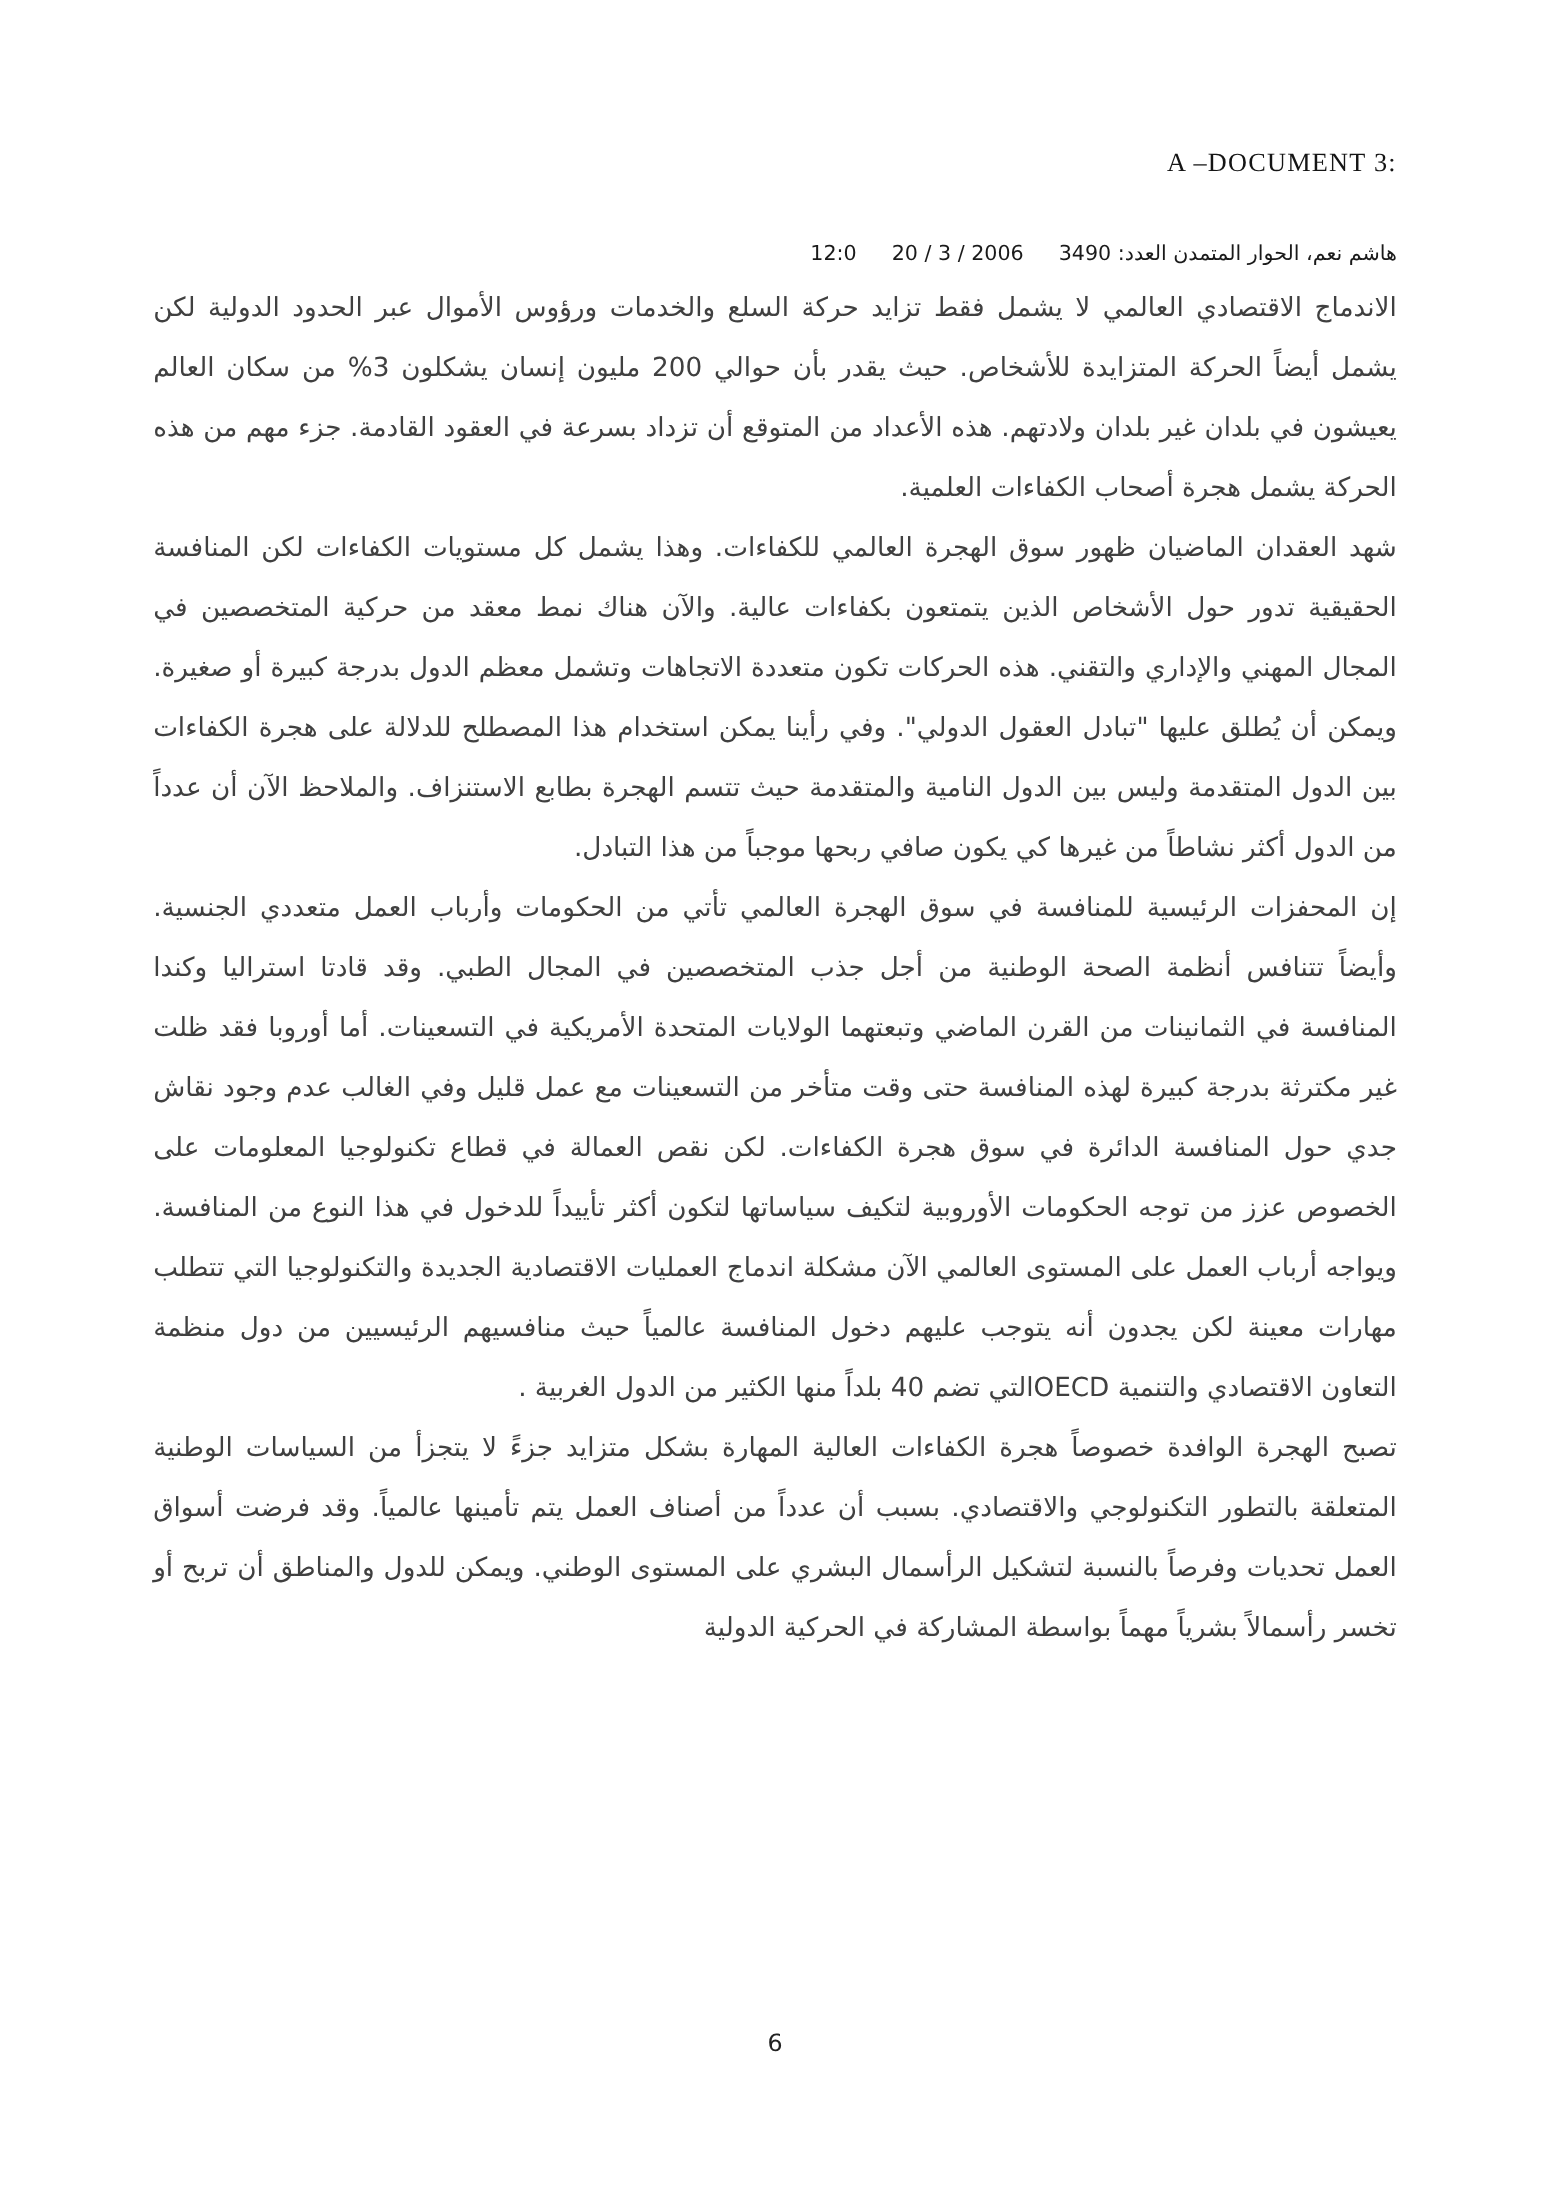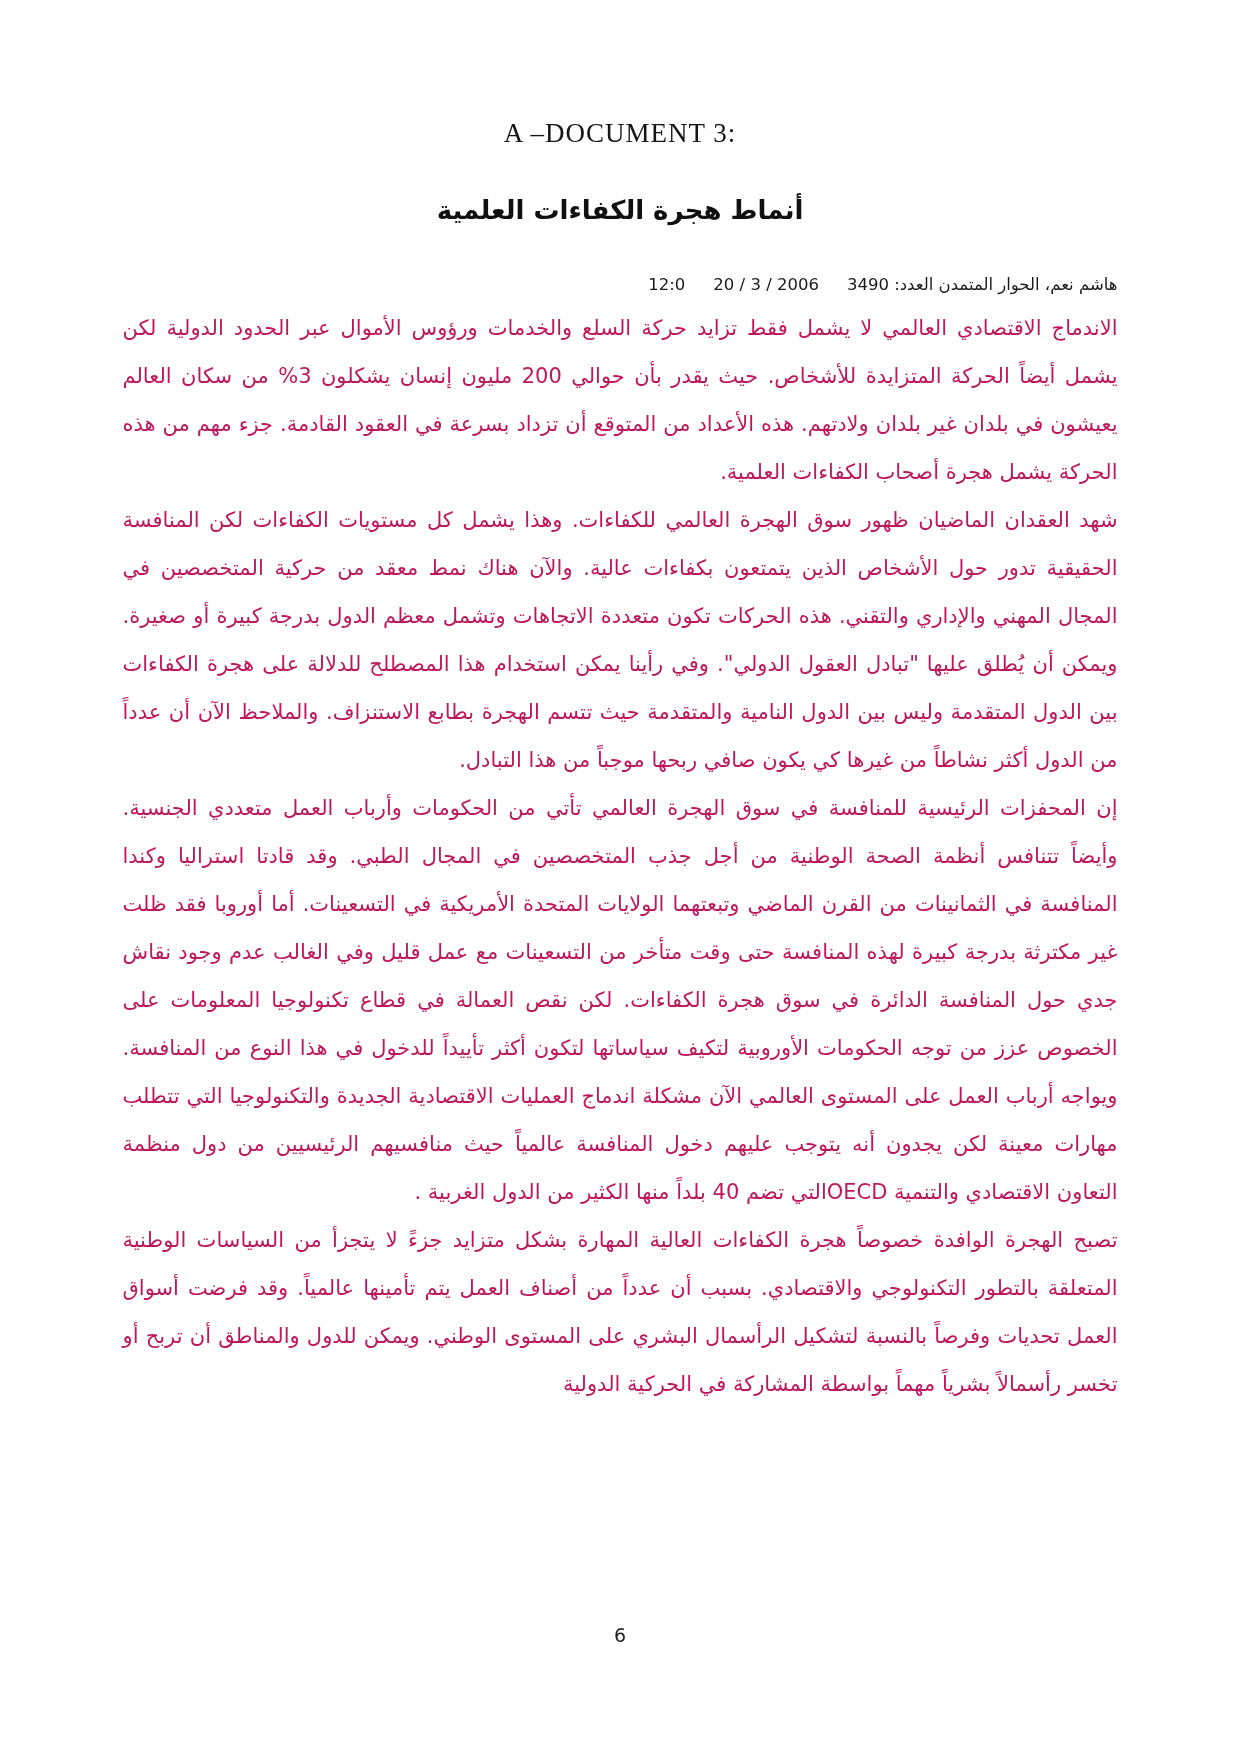--- a/index.html
+++ b/index.html
@@ -17,23 +17,23 @@
     color: #111111;
   }
   .content {
     width: 995px;
     margin: 0 auto;
     padding-top: 118px;
   }
   .doc-heading {
     font-family: "Liberation Serif", serif;
     font-weight: 400;
-    font-size: 27px;
+    font-size: 21px;
     letter-spacing: 1px;
-    text-align: center;
+    text-align: right;
     margin: 0;
     color: #151515;
   }
   .arabic-title {
     direction: rtl;
     font-family: "DejaVu Sans", sans-serif;
     font-weight: 700;
     font-size: 26px;
     text-align: center;
     margin: 46px 0 0 0;
@@ -48,21 +48,21 @@
     margin-top: 50px;
     font-size: 16.5px;
     color: #1a1a1a;
   }
   .body-text {
     direction: rtl;
     margin-top: 10px;
     font-size: 21px;
     line-height: 48px;
     text-align: justify;
-    color: #be185d;
+    color: #404040;
   }
   .body-text p {
     margin: 0;
     padding: 0;
   }
   .page-number {
     position: absolute;
     left: 0;
     right: 0;
     top: 1624px;
@@ -72,21 +72,20 @@
   }
 </style>
 </head>
 <body>
 
 <div class="page">
   <div class="content">
 
     <h1 class="doc-heading">A –DOCUMENT 3:</h1>
 
-    <h2 class="arabic-title" dir="rtl">أنماط هجرة الكفاءات العلمية</h2>
 
     <div class="byline">
       <span>هاشم نعم، الحوار المتمدن العدد: 3490</span>
       <span dir="ltr">20 / 3 / 2006</span>
       <span dir="ltr">12:0</span>
     </div>
 
     <div class="body-text">
       <p>الاندماج الاقتصادي العالمي لا يشمل فقط تزايد حركة السلع والخدمات ورؤوس الأموال عبر الحدود الدولية لكن يشمل أيضاً الحركة المتزايدة للأشخاص. حيث يقدر بأن حوالي 200 مليون إنسان يشكلون 3% من سكان العالم يعيشون في بلدان غير بلدان ولادتهم. هذه الأعداد من المتوقع أن تزداد بسرعة في العقود القادمة. جزء مهم من هذه الحركة يشمل هجرة أصحاب الكفاءات العلمية.</p>
       <p>شهد العقدان الماضيان ظهور سوق الهجرة العالمي للكفاءات. وهذا يشمل كل مستويات الكفاءات لكن المنافسة الحقيقية تدور حول الأشخاص الذين يتمتعون بكفاءات عالية. والآن هناك نمط معقد من حركية المتخصصين في المجال المهني والإداري والتقني. هذه الحركات تكون متعددة الاتجاهات وتشمل معظم الدول بدرجة كبيرة أو صغيرة. ويمكن أن يُطلق عليها "تبادل العقول الدولي". وفي رأينا يمكن استخدام هذا المصطلح للدلالة على هجرة الكفاءات بين الدول المتقدمة وليس بين الدول النامية والمتقدمة حيث تتسم الهجرة بطابع الاستنزاف. والملاحظ الآن أن عدداً من الدول أكثر نشاطاً من غيرها كي يكون صافي ربحها موجباً من هذا التبادل.</p>

